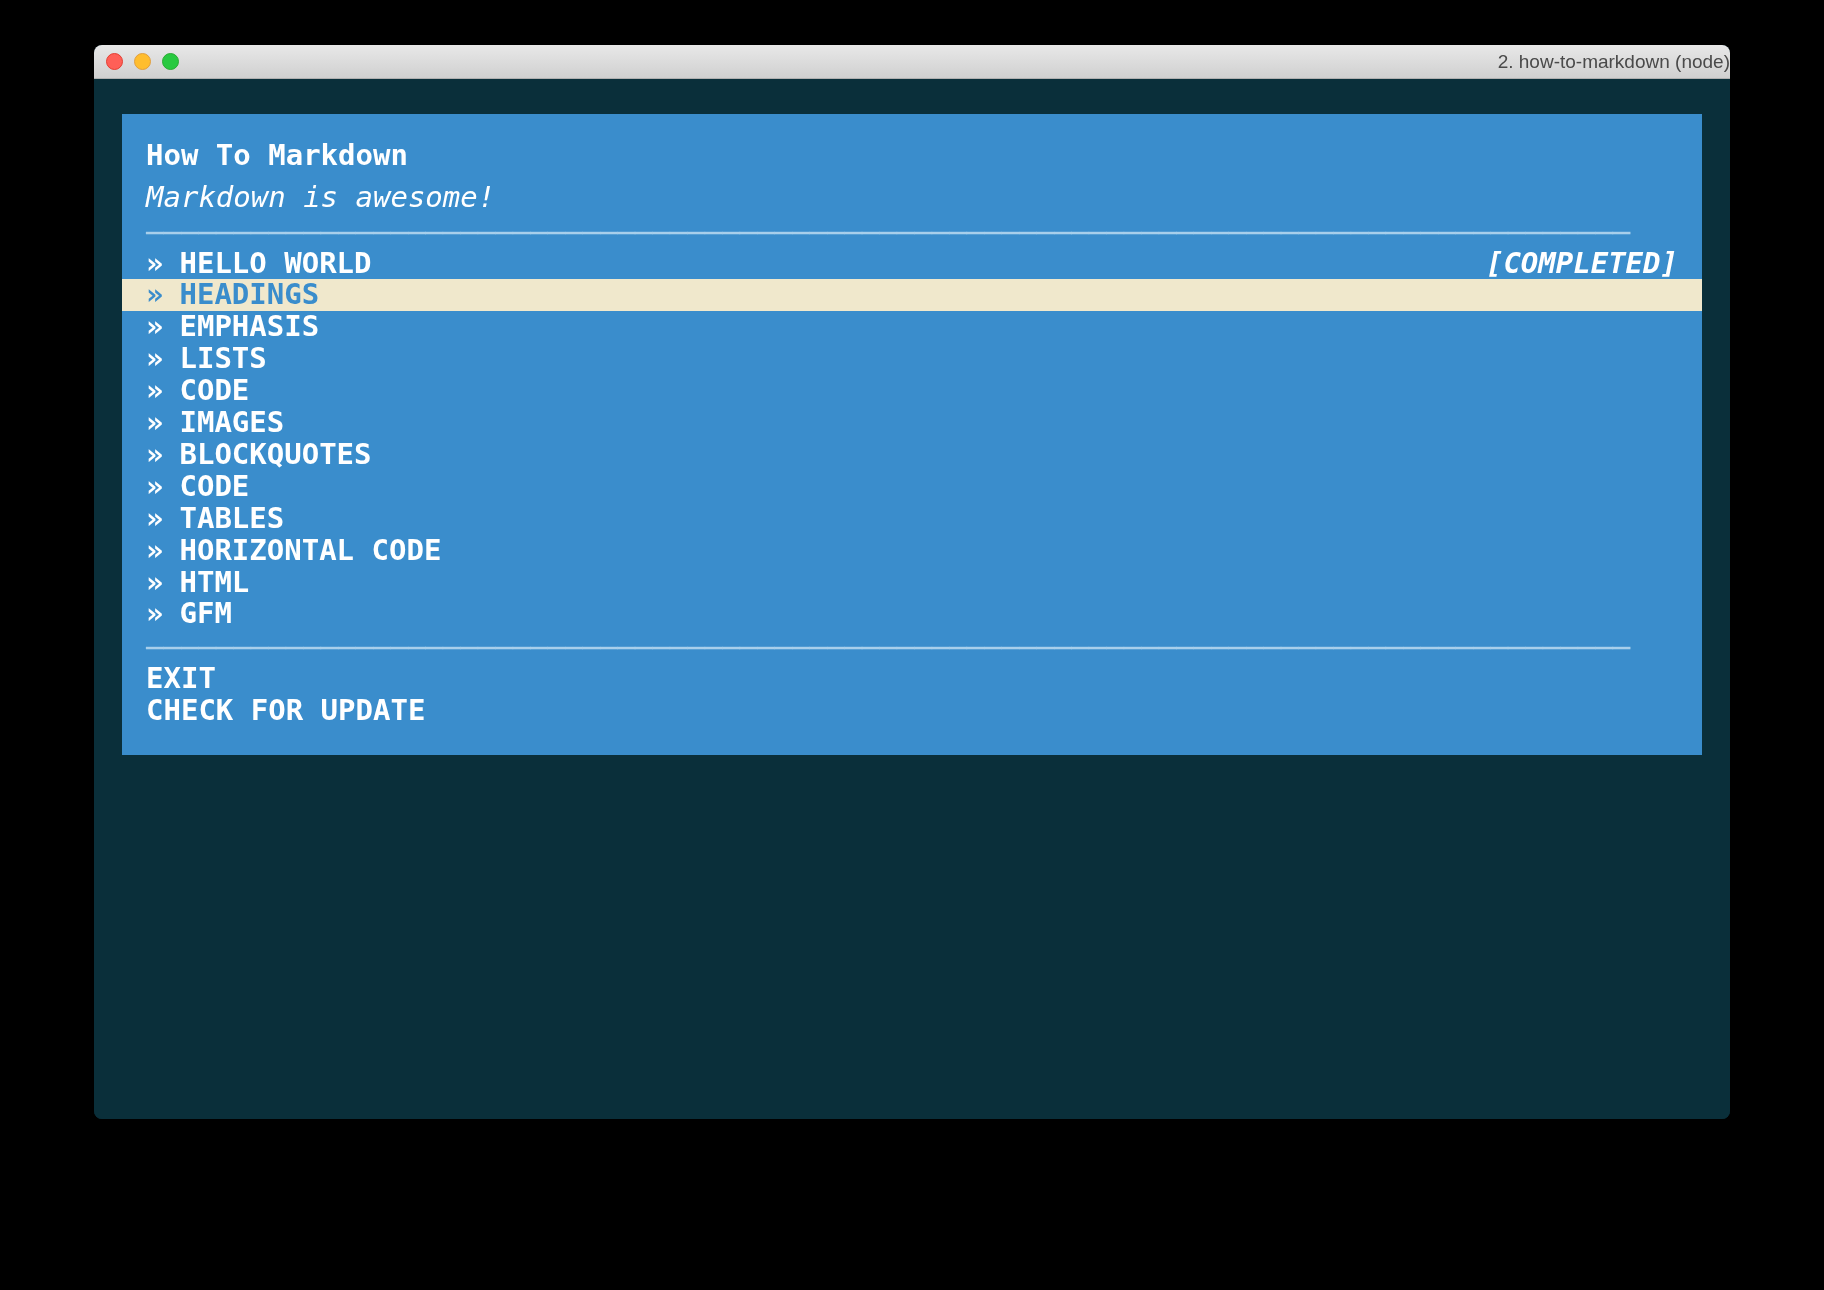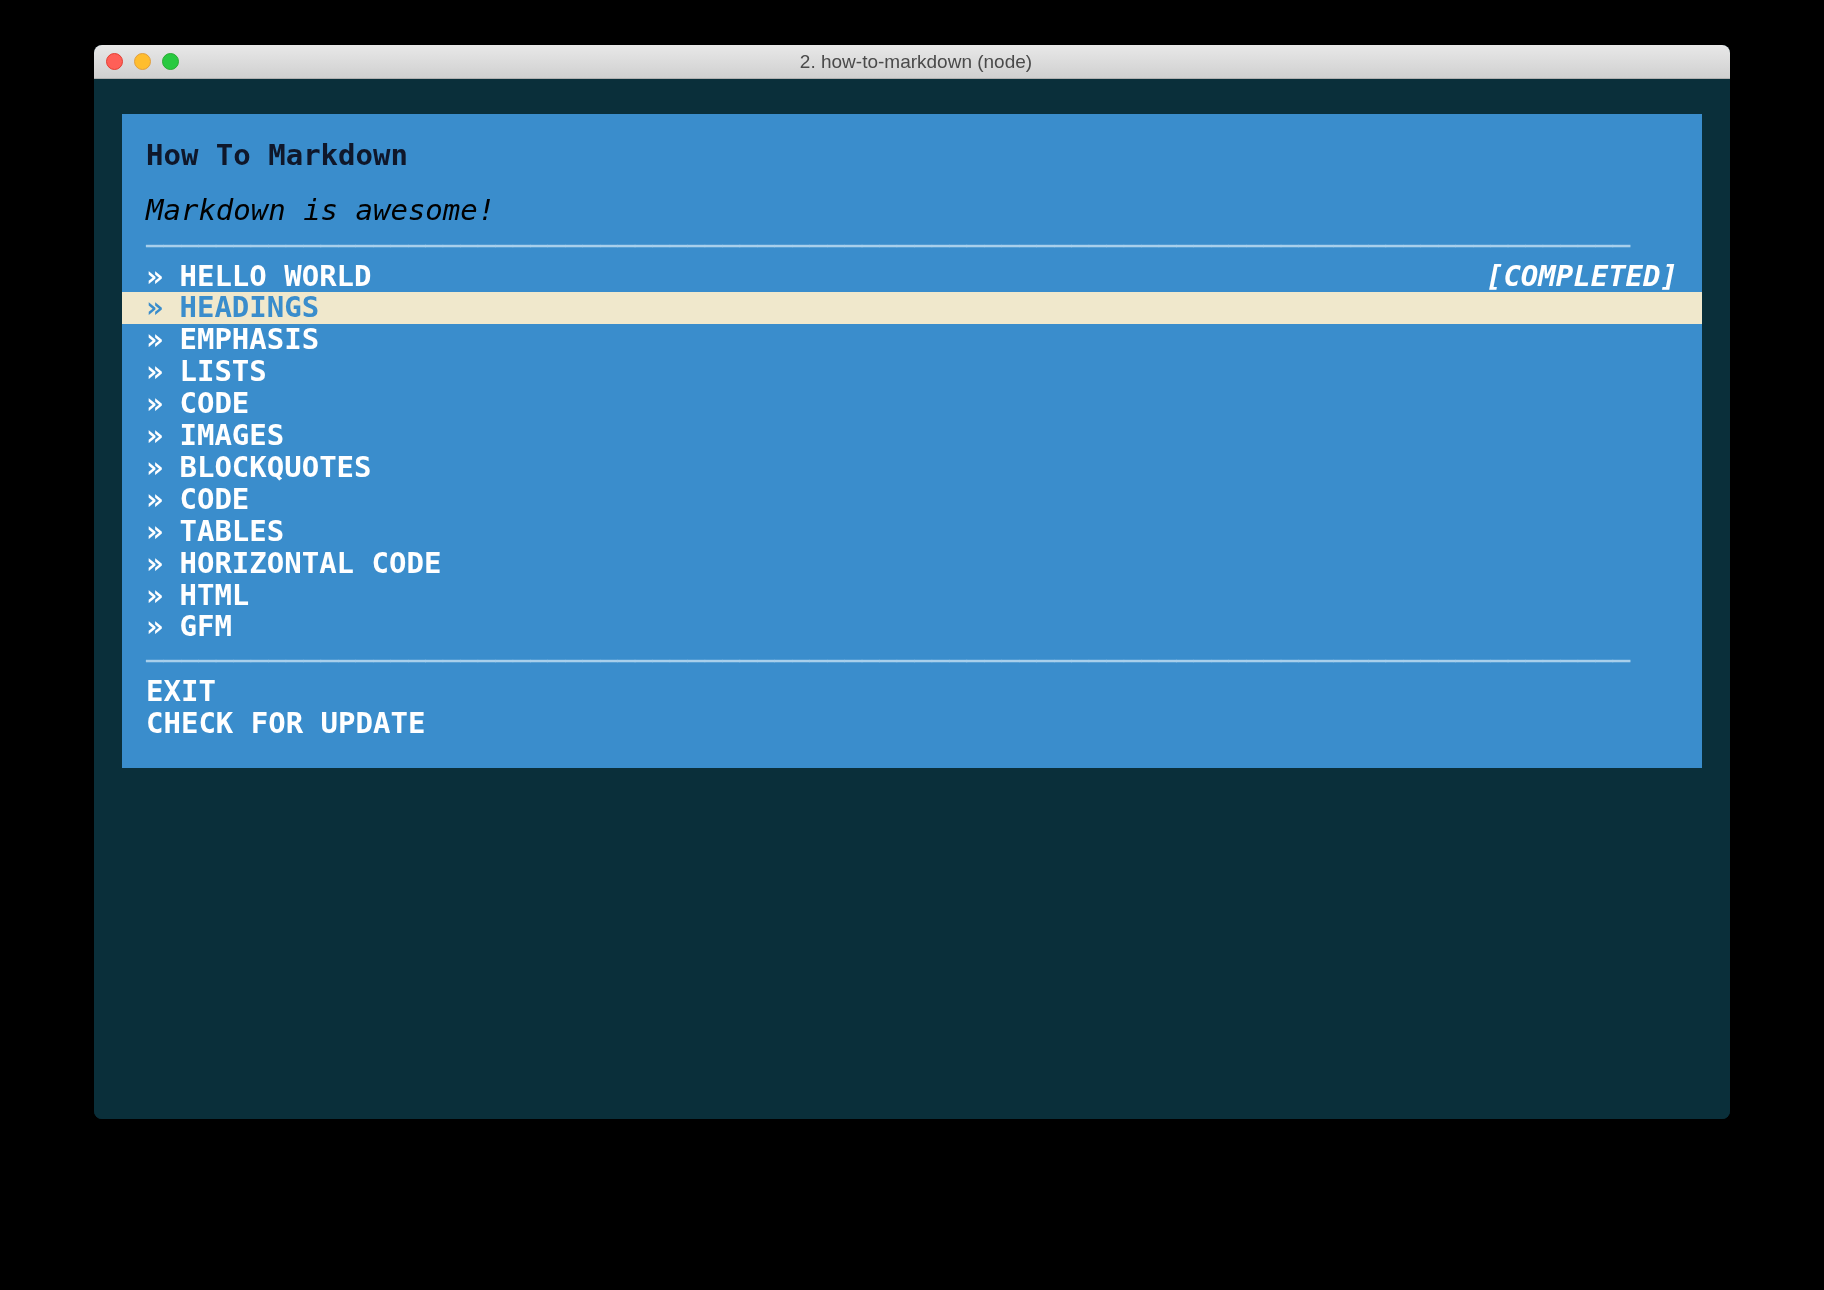--- a/index.html
+++ b/index.html
@@ -43,48 +43,48 @@
       height: 17px;
       border-radius: 50%;
     }
     .red { background: #ff5f57; border: 1px solid #e33e32; }
     .yellow { background: #ffbd2e; border: 1px solid #e09e3e; }
     .green { background: #28c940; border: 1px solid #2aab33; }
     .title {
       position: absolute;
       left: 8px;
       right: 0;
-      text-align: center;
+      text-align: right;
       font-family: -apple-system, BlinkMacSystemFont, "Helvetica Neue", sans-serif;
       font-size: 19px;
       color: #4a4a4a;
       pointer-events: none;
     }
     .terminal {
       background: #0a2f3a;
       padding: 35px 28px 120px 28px;
       min-height: 1040px;
     }
     .panel {
       background: #3a8dcc;
       padding: 24px 0 28px 0;
     }
     .heading {
-      color: #0f172a;
+      color: #ffffff;
       font-size: 29px;
       font-weight: bold;
       padding: 0 24px;
       line-height: 1.2;
     }
     .subheading {
-      color: #000000;
+      color: #ffffff;
       font-size: 29px;
       font-style: italic;
       padding: 0 24px;
-      margin-top: 20px;
+      margin-top: 7px;
       line-height: 1.2;
     }
     .divider {
       color: #a8cfeb;
       font-size: 29px;
       padding: 0 24px;
       white-space: nowrap;
       overflow: hidden;
       line-height: 1.0;
       margin-top: 4px;

